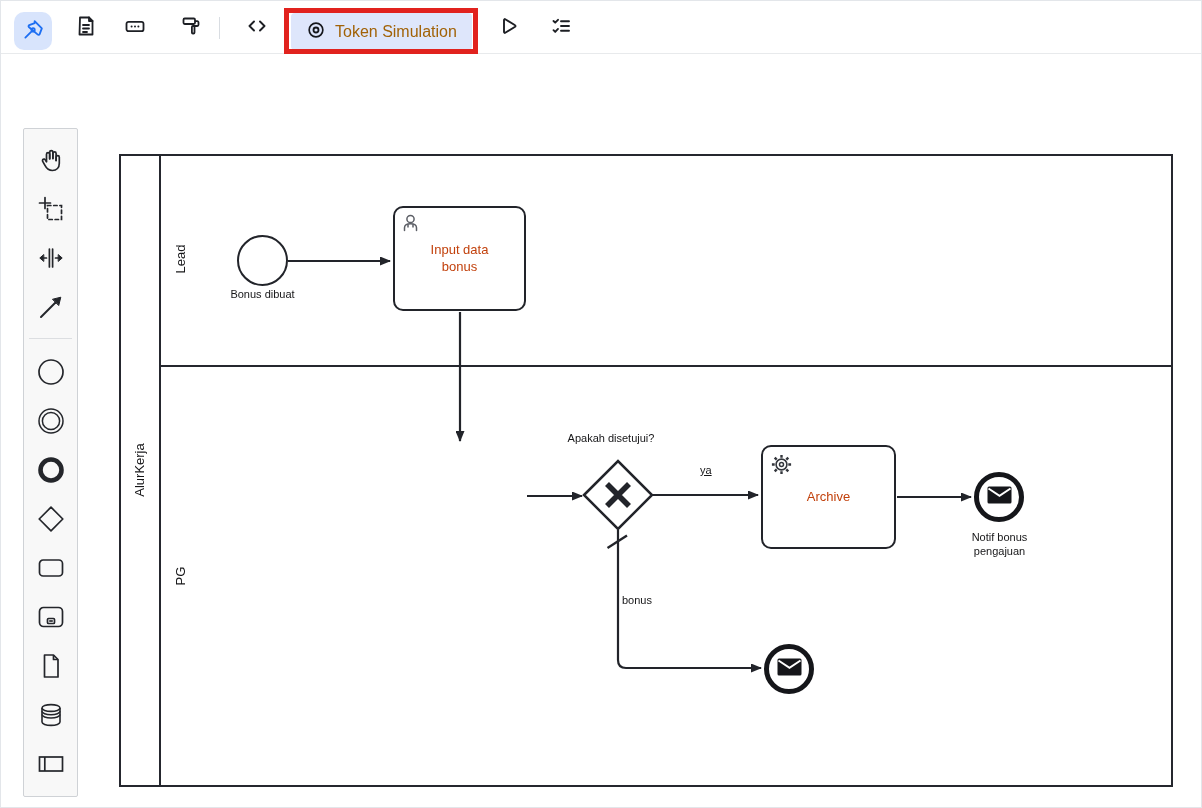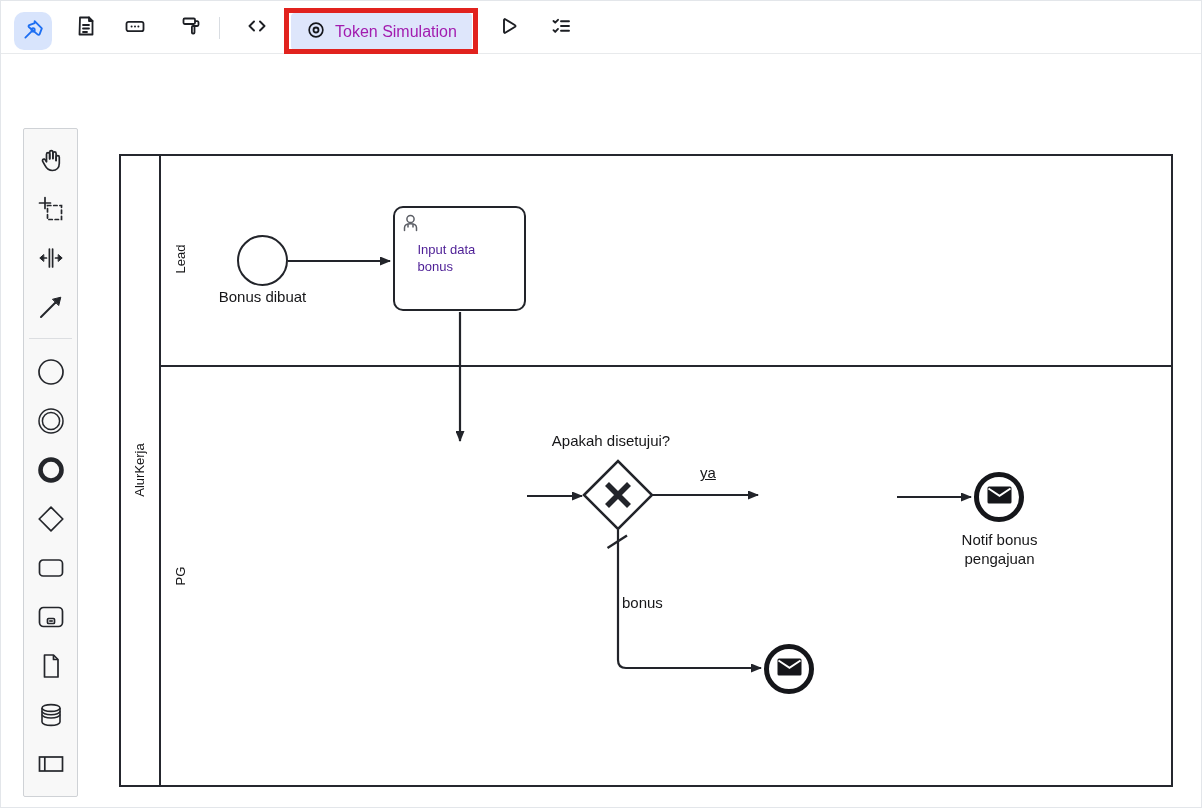--- a/index.html
+++ b/index.html
@@ -5,40 +5,40 @@
   * { margin:0; padding:0; box-sizing:border-box; }
   html,body { width:1202px; height:808px; background:#fff; font-family:"Liberation Sans", sans-serif; overflow:hidden; }
   #app { position:relative; width:1202px; height:808px; background:#fff; border:1px solid #e3e6ea; }
 
   
   .toolbar { position:absolute; left:0; top:0; width:100%; height:53px; background:#fff; border-bottom:1px solid #e8eaec; }
   .tbtn { position:absolute; top:8px; width:36px; height:36px; border:none; background:transparent; border-radius:8px; display:flex; align-items:center; justify-content:center; cursor:pointer; }
   .tbtn.active-tool { background:#d8e4fc; border-radius:10px; top:11px; width:38px; height:38px; }
   .tsep { position:absolute; top:16px; width:1px; height:22px; background:#d9dde2; }
   .token-btn { position:absolute; left:290px; top:12px; height:37px; padding:0 15px; background:#dee6fb; border:none; border-radius:4px; display:flex; align-items:center; gap:9px; cursor:pointer; font-family:"Liberation Sans", sans-serif; }
-  .token-btn span.lbl { font-size:16px; color:#a21caf; }
+  .token-btn span.lbl { font-size:16px; color:#a16207; }
   .annotation-rect { position:absolute; left:283px; top:7px; width:194px; height:46px; border:5px solid #e1221e; pointer-events:none; }
 
   
   .palette { position:absolute; left:22px; top:127px; width:55px; background:#f8f8f8; border:1px solid #cfd2d6; border-radius:2px; padding:6px 0 8px 0; display:flex; flex-direction:column; align-items:center; }
   .pitem { width:46px; height:49px; display:flex; align-items:center; justify-content:center; cursor:pointer; border-radius:4px; }
   .psep { width:43px; border-top:1px solid #dcdee1; margin:7px 0 8px 0; }
 
   
   .pool { position:absolute; left:118px; top:153px; width:1054px; height:633px; border:2px solid #25272e; background:transparent; }
   .pool-header-divider { position:absolute; left:38px; top:0; bottom:0; width:2px; background:#25272e; }
   .lane-divider { position:absolute; left:40px; right:0; top:209px; height:2px; background:#25272e; }
   .vlabel { position:absolute; transform:translate(-50%,-50%) rotate(-90deg); white-space:nowrap; font-size:13px; color:#161618; }
 
   
-  .task { position:absolute; background:#fff; border:2.5px solid #22242a; border-radius:10px; display:flex; align-items:center; justify-content:center; text-align:left; font-size:13px; color:#4c1d95; line-height:1.3; cursor:pointer; }
+  .task { position:absolute; background:#fff; border:2.5px solid #22242a; border-radius:10px; display:flex; align-items:center; justify-content:center; text-align:center; font-size:13px; color:#c2410c; line-height:1.3; cursor:pointer; }
   .task .ticon { position:absolute; top:4px; left:5px; }
   .event-start { position:absolute; left:236px; top:234px; width:51px; height:51px; border:2.5px solid #22242a; border-radius:50%; background:#fff; cursor:pointer; }
   .event-end { position:absolute; width:50px; height:50px; border:5px solid #15161a; border-radius:50%; background:#fff; display:flex; align-items:center; justify-content:center; cursor:pointer; }
-  .flow-label, .ext-label { position:absolute; font-size:15px; color:#161618; }
+  .flow-label, .ext-label { position:absolute; font-size:11px; color:#161618; }
   .center { text-align:center; }
 
   .overlay { position:absolute; left:0; top:0; width:1202px; height:808px; pointer-events:none; }
 </style>
 </head>
 <body>
 
 <div id="app">
 
   <div class="toolbar">
@@ -254,20 +254,30 @@
       </svg>
     </span>
     <span style="width:84px;">Input data bonus</span>
   </div>
 
 
   <div class="flow-label center" style="left:540px; top:431px; width:140px;">Apakah disetujui?</div>
   <div class="flow-label" style="left:699px; top:463px;text-decoration:underline;">ya</div>
   <div class="flow-label" style="left:621px; top:593px;">bonus</div>
 
+  <div class="task" style="left:760px; top:444px; width:135px; height:104px;">
+    <span class="ticon">
+      <svg width="27" height="27" viewBox="0 0 27 27" fill="none" stroke="#33363c">
+        <path d="M13.5 6.7V3.9M13.5 20.3v2.8M6.7 13.5H3.9M20.3 13.5h2.8M8.7 8.7L6.7 6.7M18.3 18.3l2 2M8.7 18.3l-2 2M18.3 8.7l2-2" stroke-width="2.4"></path>
+        <circle cx="13.5" cy="13.5" r="5.4" stroke-width="1.6" fill="#fff"></circle>
+        <circle cx="13.5" cy="13.5" r="2" stroke-width="1.5"></circle>
+      </svg>
+    </span>
+    <span style="width:90px;">Archive</span>
+  </div>
 
   <div class="event-end" style="left:973px; top:471px;">
     <span>
       <svg width="25" height="18" viewBox="0 0 25 18">
         <rect x="0.5" y="0.5" width="24" height="17" rx="1.5" fill="#15161a"></rect>
         <path d="M1.5 2.5l11 7.3 11-7.3" stroke="#ffffff" stroke-width="2" fill="none"></path>
       </svg>
     </span>
   </div>
   <div class="ext-label center" style="left:953px; top:530px; width:91px; line-height:1.25;">Notif bonus pengajuan</div>

